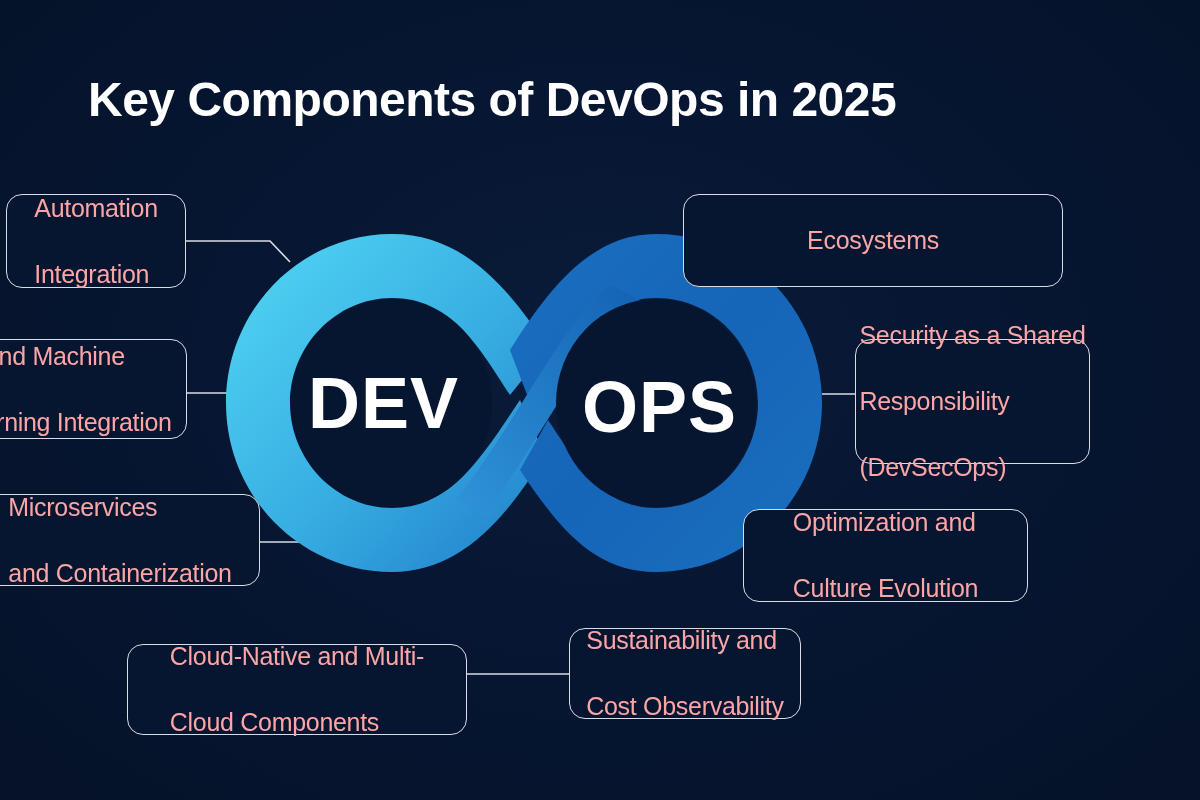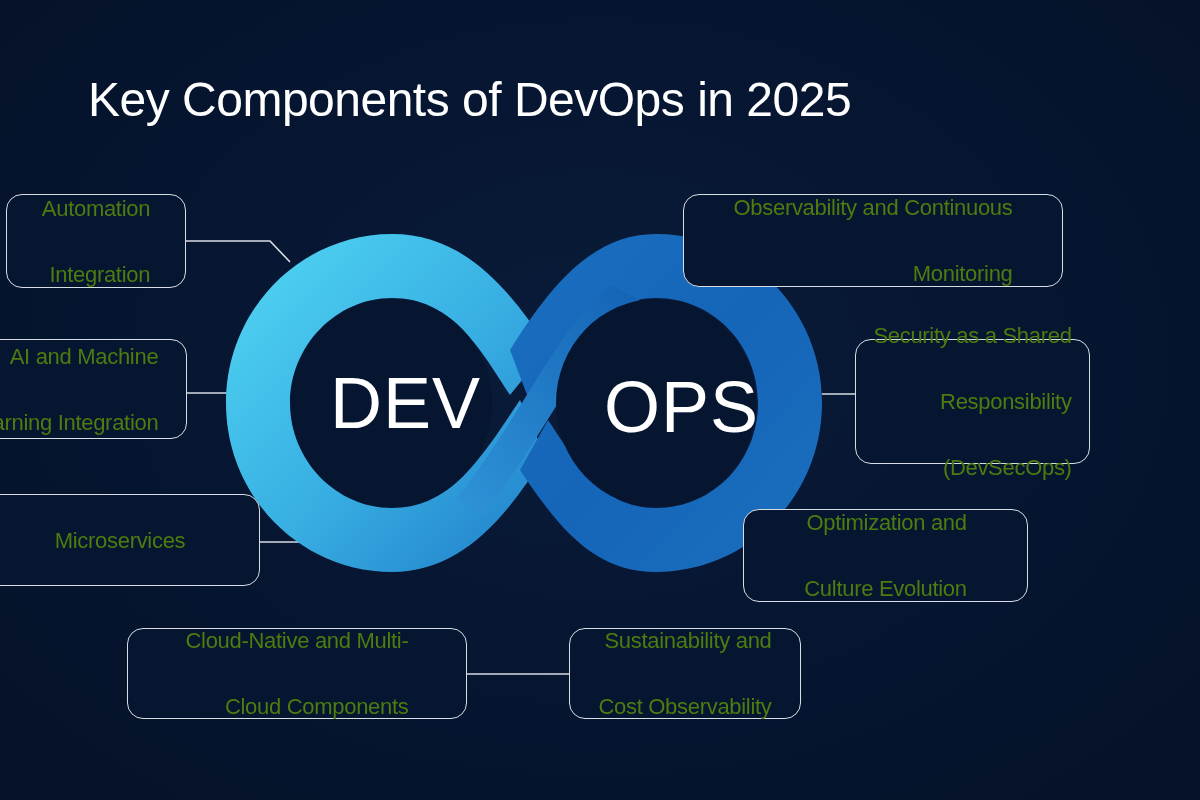--- a/index.html
+++ b/index.html
@@ -6,43 +6,42 @@
     body {
       width: 1200px; height: 800px; overflow: hidden;
       background: #071630;
       background: radial-gradient(ellipse at 50% 45%, #0a1c3a 0%, #061530 55%, #051228 100%);
       position: relative;
       font-family: "Liberation Sans", sans-serif;
       color: #ffffff;
     }
     .title {
       position: absolute; left: 88px; top: 72px;
-      font-size: 48px; font-weight: normal; letter-spacing: -0.5px;
+      font-size: 48px; font-weight: bold; letter-spacing: -0.5px;
       color: #ffffff; margin: 0;
     }
     .diagram-svg { position: absolute; left: 0; top: 0; }
     .box {
       position: absolute;
       border: 1.6px solid #d9dde4;
       border-radius: 16px;
       background: #061530;
       display: flex; align-items: center; justify-content: center;
-      text-align: right;
-      font-size: 22px; line-height: 33px;
-      color: #4d7c0f;
+      text-align: left;
+      font-size: 25px; line-height: 33px;
+      color: #fca5a5;
       box-sizing: border-box;
       white-space: pre-line;
       letter-spacing: -0.3px;
     }
     .box span { display: block; }
     .loop-label {
       position: absolute;
-      font-size: 72px; font-weight: normal; color: #ffffff;
+      font-size: 72px; font-weight: bold; color: #ffffff;
       letter-spacing: 1px;
-      margin-left: 22px;
     }
   </style>
 </head>
 <body>
 
 <h1 class="title">Key Components of DevOps in 2025</h1>
 
 <svg class="diagram-svg" width="1200" height="800" viewBox="0 0 1200 800">
   <defs>
     <linearGradient id="gLeft" x1="0" y1="0" x2="1" y2="1">
@@ -94,34 +93,34 @@
 <div class="box" style="left:-60px; top:339px; width:247px; height:100px;">
   <div>
     <span>AI and Machine</span>
     <span>Learning Integration</span>
   </div>
 </div>
 
 <div class="box" style="left:-20px; top:494px; width:280px; height:92px;">
   <div style="">
     <span>Microservices</span>
+    <span>and Containerization</span>
   </div>
 </div>
 
-<div class="box" style="left:127px; top:628px; width:340px; height:91px;">
+<div class="box" style="left:127px; top:644px; width:340px; height:91px;">
   <div>
     <span>Cloud-Native and Multi-</span>
     <span>Cloud Components</span>
   </div>
 </div>
 
 <div class="box" style="left:683px; top:194px; width:380px; height:93px;">
   <div>
-    <span>Observability and Continuous</span>
-    <span>Monitoring</span>
+    <span>Ecosystems</span>
   </div>
 </div>
 
 <div class="box" style="left:855px; top:339px; width:235px; height:125px;">
   <div>
     <span>Security as a Shared</span>
     <span>Responsibility</span>
     <span>(DevSecOps)</span>
   </div>
 </div>

